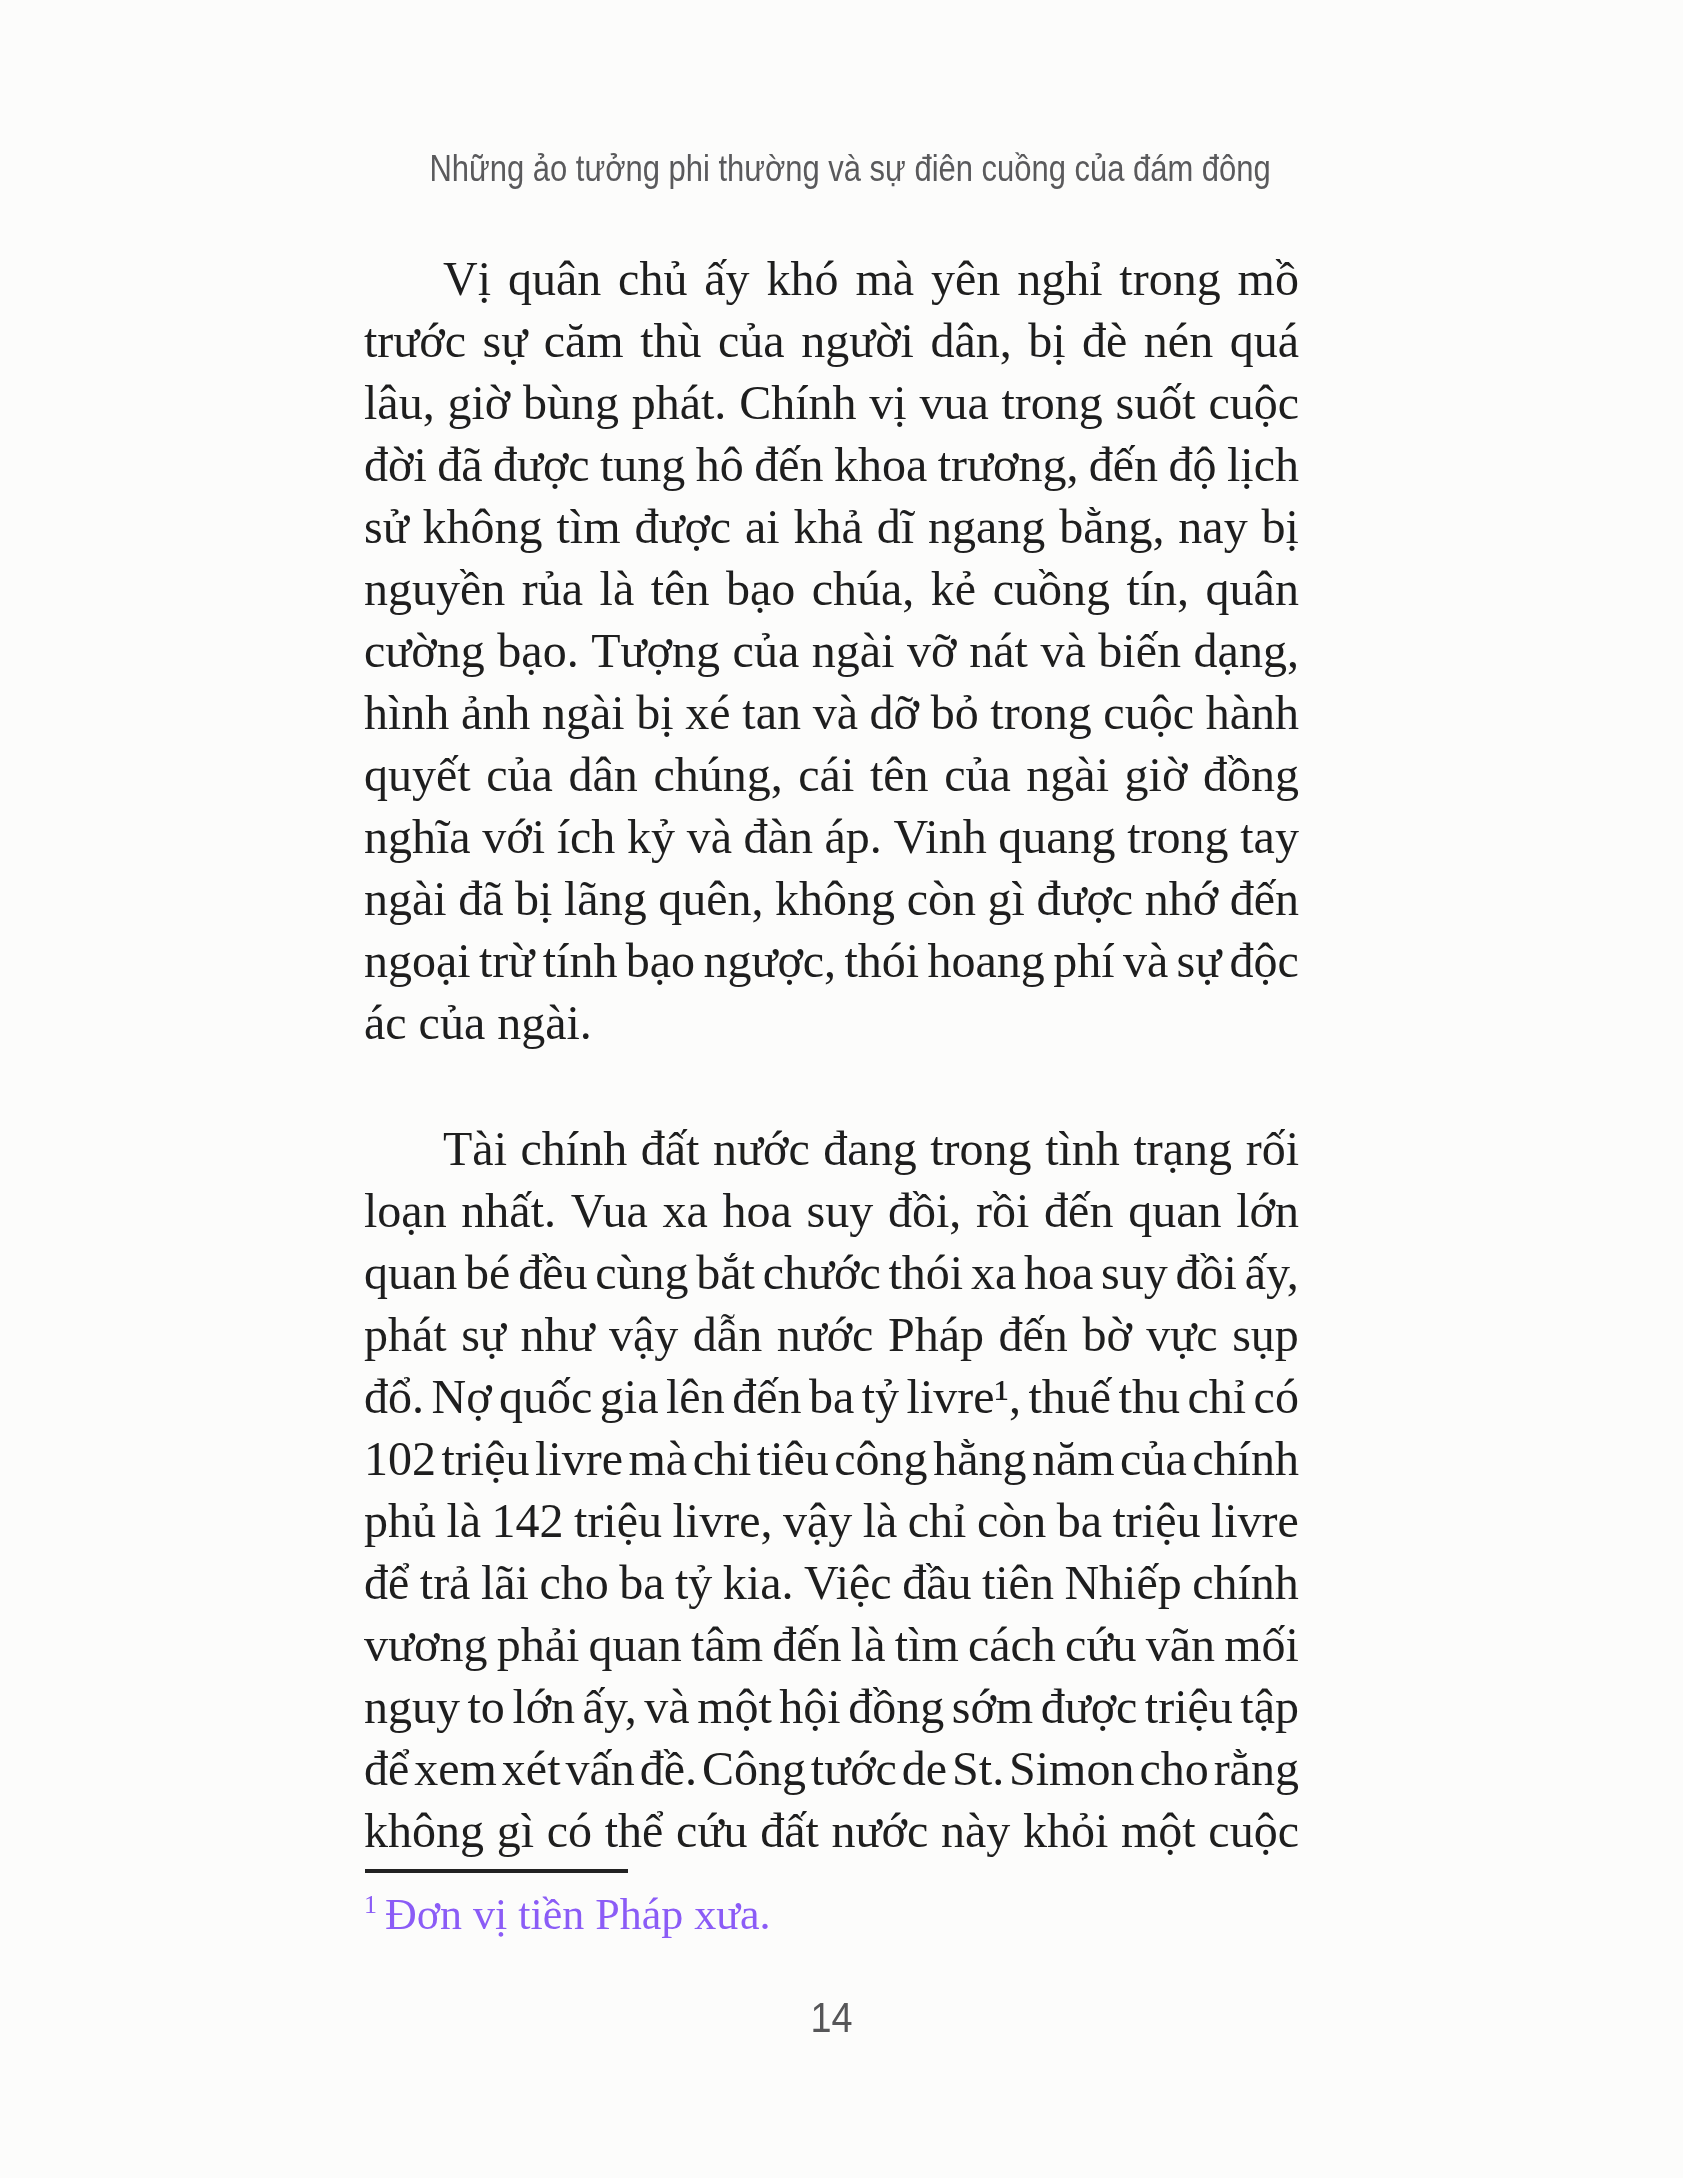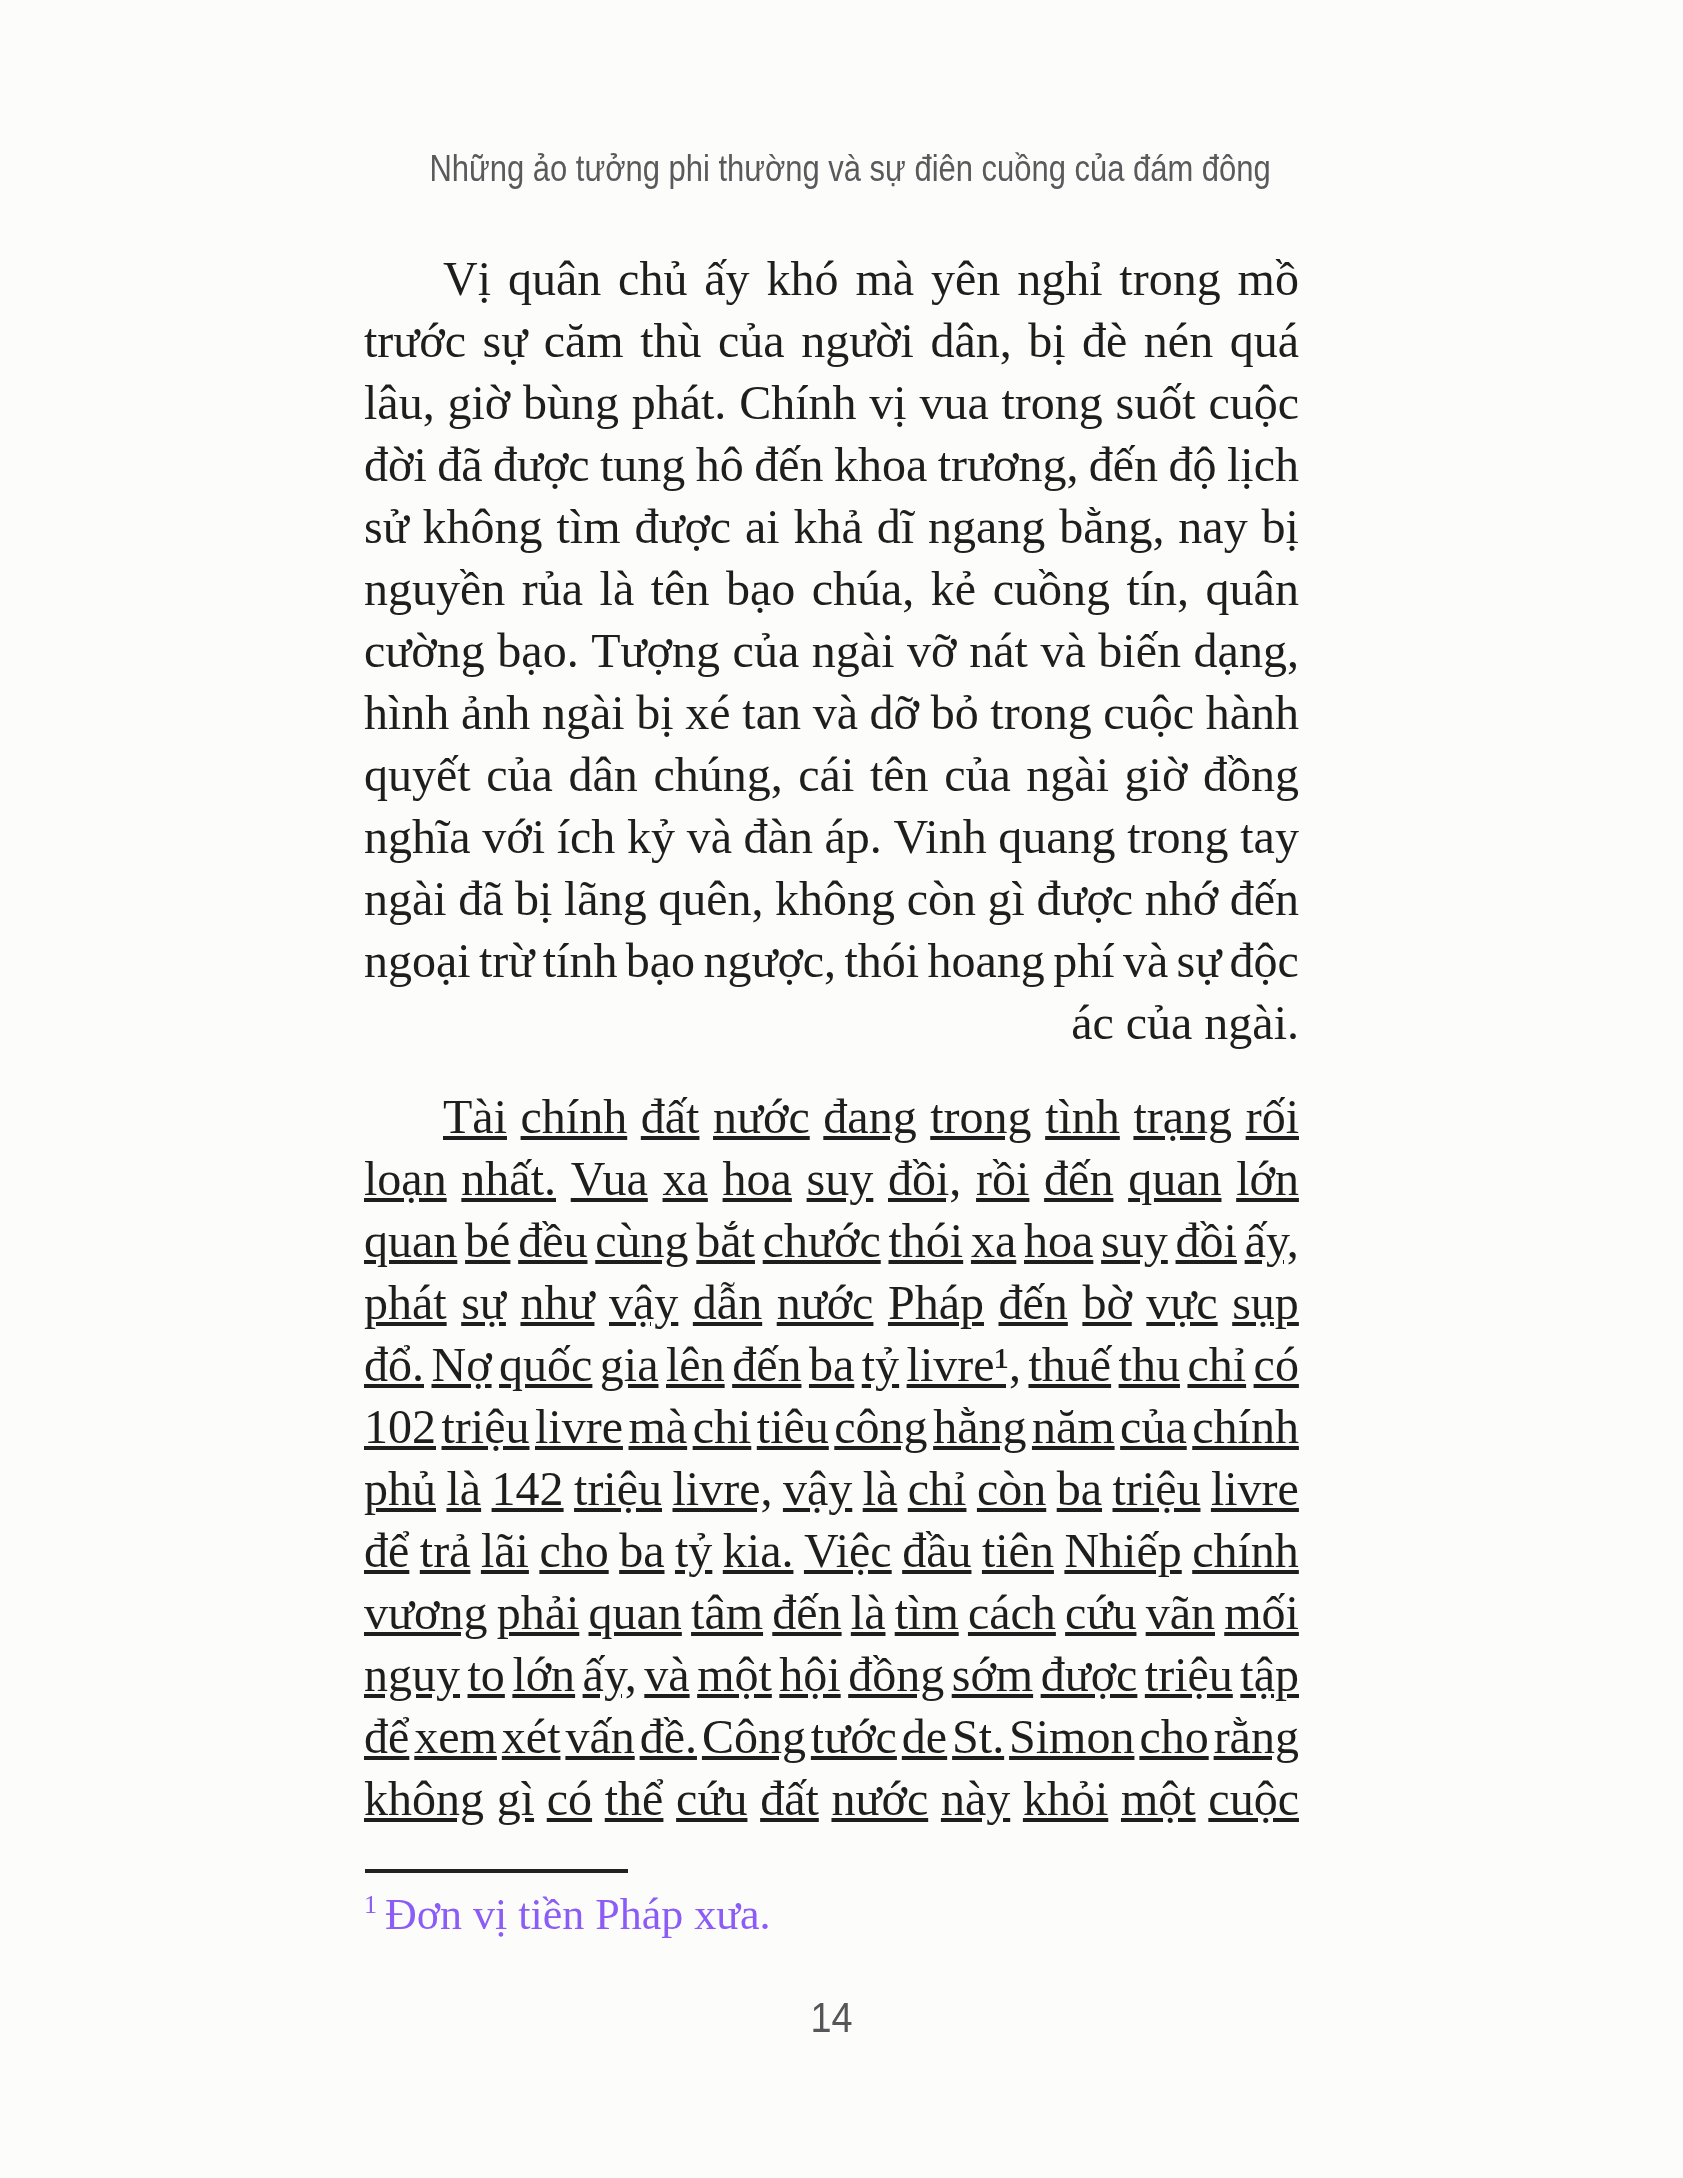--- a/index.html
+++ b/index.html
@@ -24,26 +24,26 @@
     white-space: nowrap;
   }
 
   .body-text {
     position: absolute;
     left: 364px; top: 248px; width: 935px;
     font-size: 48px;
     color: #1e1e1e;
   }
   .paragraph { margin: 0; }
-  .paragraph + .paragraph { margin-top: 32px; text-decoration: underline; }
+  .paragraph + .paragraph { margin-top: 64px; }
 
   .line { height: 62px; line-height: 62px; }
   .js-justify { display: flex; justify-content: space-between; align-items: baseline; }
   .indent { padding-left: 79px; }
-  .plain { text-align: right; }
+  .plain { text-align: left; }
 
   .footnote-rule {
     position: absolute;
     left: 365px; top: 1869px;
     width: 263px; height: 4px;
     background: #222222;
   }
   .footnote {
     position: absolute;
     left: 364px; top: 1887px; width: 935px;

